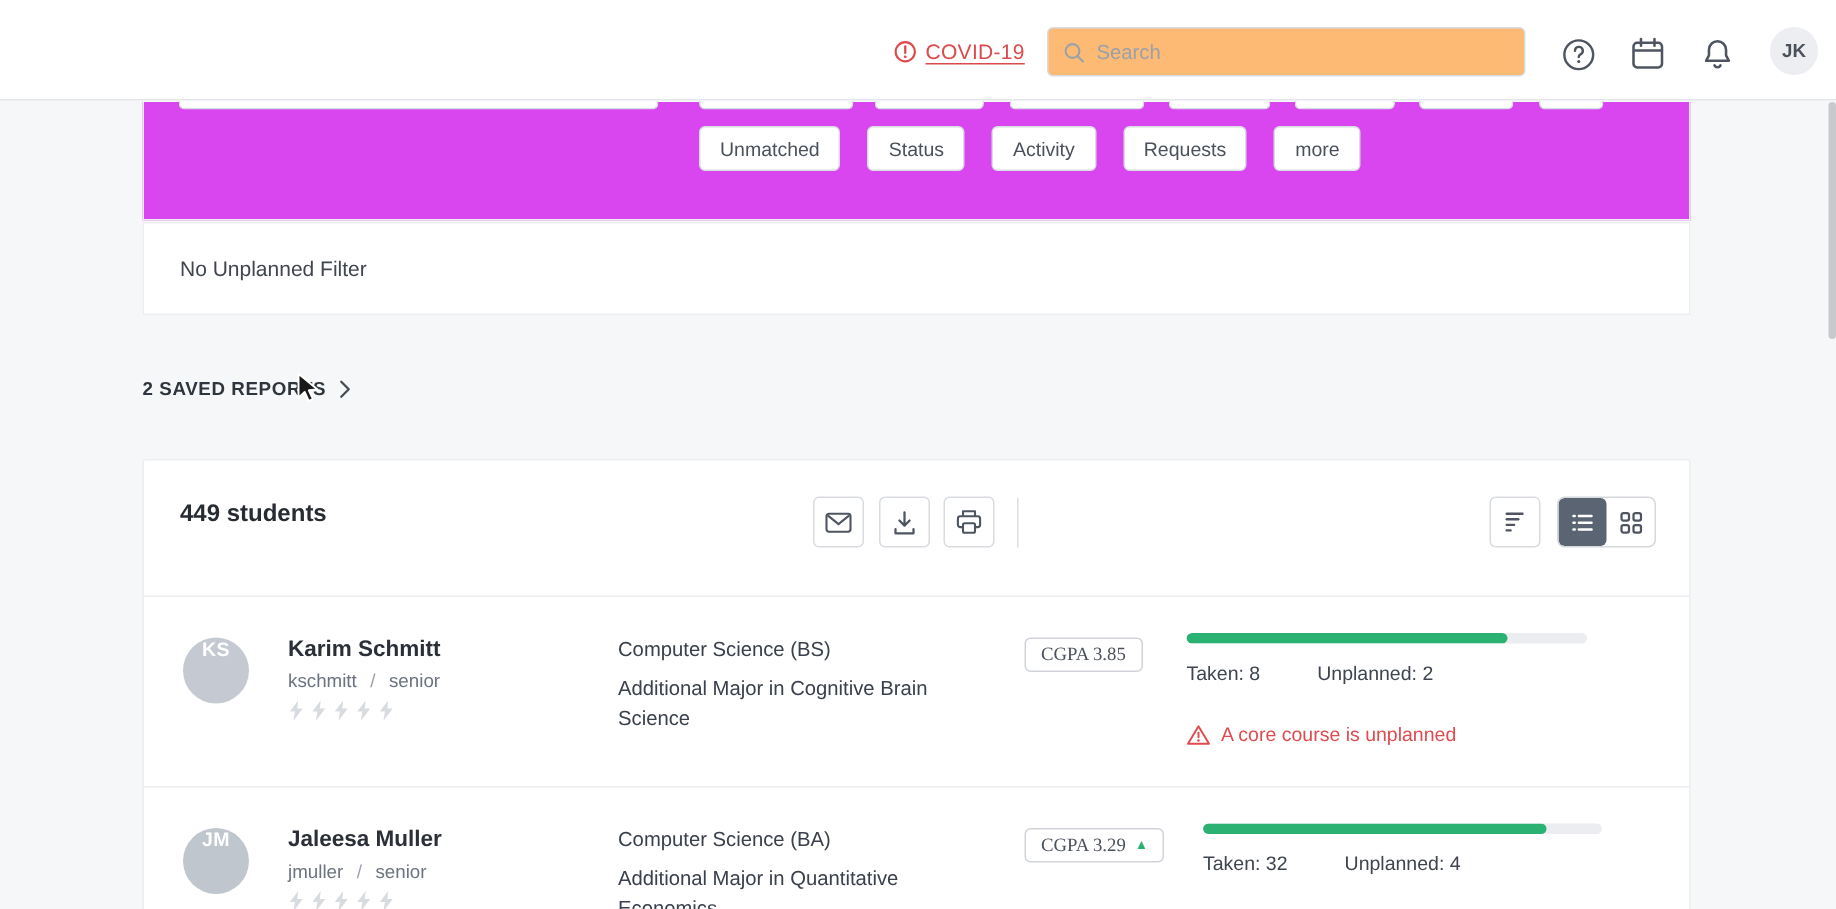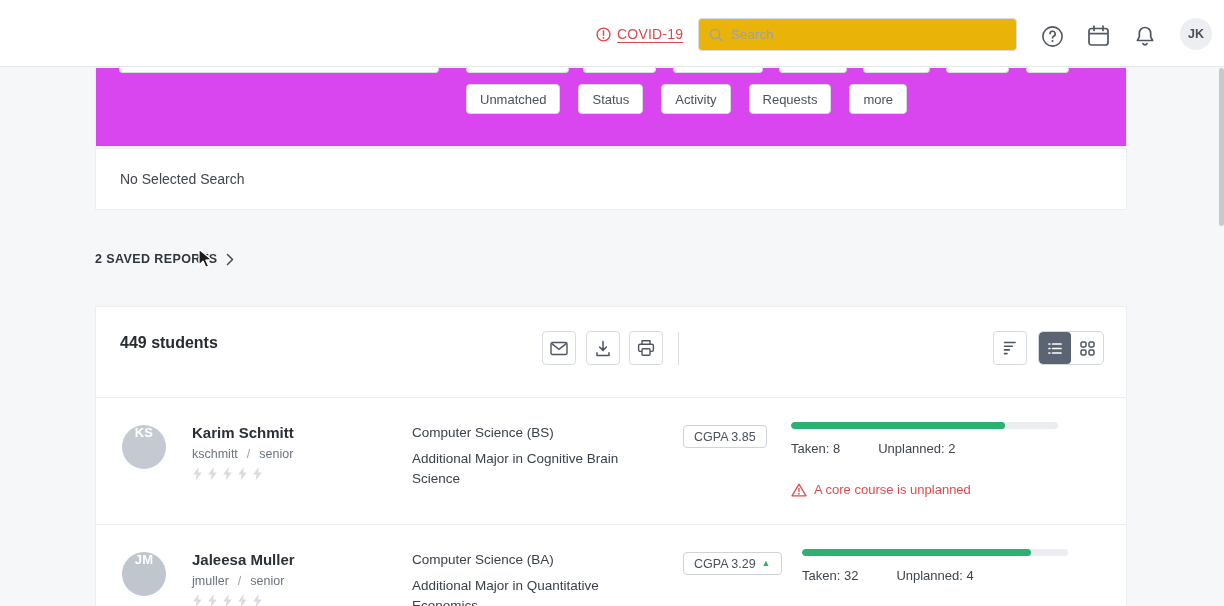--- a/index.html
+++ b/index.html
@@ -4,21 +4,21 @@
 <style>
   * { margin:0; padding:0; box-sizing:border-box; }
   html,body { width:1224px; height:606px; }
   body { font-family:"Liberation Sans","DejaVu Sans",sans-serif; background:#f6f7f8; color:#30353c; }
   .screen { position:relative; width:1224px; height:606px; overflow:hidden; background:#f6f7f8; }
 
   
   .topbar { position:absolute; top:0; left:0; width:1224px; height:67px; background:#fff; border-bottom:1px solid #e4e6e9; z-index:5; }
   .covid { position:absolute; left:596px; top:26px; display:flex; align-items:center; gap:6px; color:#dd4a4c; font-size:14px; cursor:pointer; }
   .covid .lbl { text-decoration:underline; text-underline-offset:3px; letter-spacing:.2px; }
-  .search { position:absolute; left:698px; top:18px; width:319px; height:33px; border:1px solid #d8dbe0; border-radius:4px; background:#eab308; display:flex; align-items:center; padding:0 10px; gap:8px; }
+  .search { position:absolute; left:698px; top:18px; width:319px; height:33px; border:1px solid #d8dbe0; border-radius:4px; background:#fdba74; display:flex; align-items:center; padding:0 10px; gap:8px; }
   .search input { border:none; outline:none; flex:1; font-size:13.5px; font-family:inherit; color:#30353c; background:transparent; }
   .search input::placeholder { color:#9aa1ab; }
   .hicon { position:absolute; top:23px; width:26px; height:26px; display:flex; align-items:center; justify-content:center; cursor:pointer; }
   .avatar-top { position:absolute; left:1180px; top:18px; width:32px; height:32px; border-radius:50%; background:#edeef1; color:#4b515b; font-size:12.5px; font-weight:bold; display:flex; align-items:center; justify-content:center; cursor:pointer; }
 
   
   .filter-card-a { position:absolute; left:95px; top:68px; width:1032px; height:79px; background:#d946ef; border:1px solid #eceef0; border-top:none; }
   .sliver { position:absolute; top:-1px; height:6px; background:#fff; border:1px solid #d8dbe0; border-top:none; border-radius:0 0 4px 4px; }
   .filter-row { position:absolute; left:370px; top:16px; display:flex; gap:18px; }
   .fbtn { height:30px; padding:0 13px; background:#fff; border:1px solid #d8dbe0; border-radius:4px; font-size:13px; color:#4a515c; display:flex; align-items:center; cursor:pointer; white-space:nowrap; }
@@ -44,21 +44,21 @@
 
   
   .srow { position:absolute; left:0; width:1032px; height:127px; cursor:pointer; }
   .av { position:absolute; left:26px; top:28px; width:44px; height:44px; border-radius:50%; color:#fff; font-size:13px; font-weight:bold; display:flex; justify-content:center; letter-spacing:.3px; }
   .sname { position:absolute; left:96px; top:27px; font-size:15px; font-weight:bold; color:#2b3038; }
   .smeta { position:absolute; left:96px; top:50px; font-size:12.5px; color:#6b7380; display:flex; gap:9px; }
   .smeta .sep { color:#9ba1aa; }
   .bolts { position:absolute; left:96px; top:70px; display:flex; gap:4px; }
   .sprog { position:absolute; left:316px; top:28px; font-size:13.5px; color:#3a414c; }
   .sadd { position:absolute; left:316px; top:52px; width:218px; font-size:13.5px; color:#3a414c; line-height:20px; }
-  .badge { position:absolute; left:587px; top:28px; height:23px; border:1px solid #cfd3d9; border-radius:4px; padding:0 10px; font-size:12.5px; color:#4a515c; display:flex; align-items:center; gap:6px; background:#fff; }
+  .badge { position:absolute; left:587px; top:28px; height:23px; border:1px solid #cfd3d9; border-radius:4px; padding:0 10px; font-size:12.5px; color:#4a515c; display:flex; align-items:center; gap:6px; background:#fff;font-family:Liberation Serif, serif; }
   .badge .up { color:#2bb273; font-size:9px; line-height:1; }
   .pbar { position:absolute; height:7px; border-radius:4px; background:#ebedf0; overflow:hidden; }
   .pbar .fill { height:100%; border-radius:4px; background:#2bb273; }
   .stats { position:absolute; display:flex; gap:38px; font-size:13px; color:#3f454f; }
   .warn { position:absolute; display:flex; align-items:center; gap:7px; font-size:13px; color:#df4b4e; }
 
   
   .scrollbar { position:absolute; left:1219px; top:68px; width:5px; height:158px; border-radius:3px; background:#c7c9cc; }
   .cursor { position:absolute; left:196px; top:248px; z-index:20; pointer-events:none; }
 </style>
@@ -131,21 +131,21 @@
     <div class="filter-row">
       <button class="fbtn">Unmatched</button>
       <button class="fbtn">Status</button>
       <button class="fbtn">Activity</button>
       <button class="fbtn">Requests</button>
       <button class="fbtn">more</button>
     </div>
   </div>
 
   <div class="filter-card-b">
-    <span class="nofilter">No Selected Search</span>
+    <span class="nofilter">No Unplanned Filter</span>
   </div>
 
   <div class="saved">
     <span class="lbl">2 SAVED REPORTS</span>
     <span style="display:flex;">
       <svg width="8" height="13" viewBox="0 0 8 13">
           <path d="M1.5 1.5l5 5-5 5" fill="none" stroke="#454b54" stroke-width="1.5" stroke-linecap="round" stroke-linejoin="round"></path>
         </svg>
     </span>
   </div>

